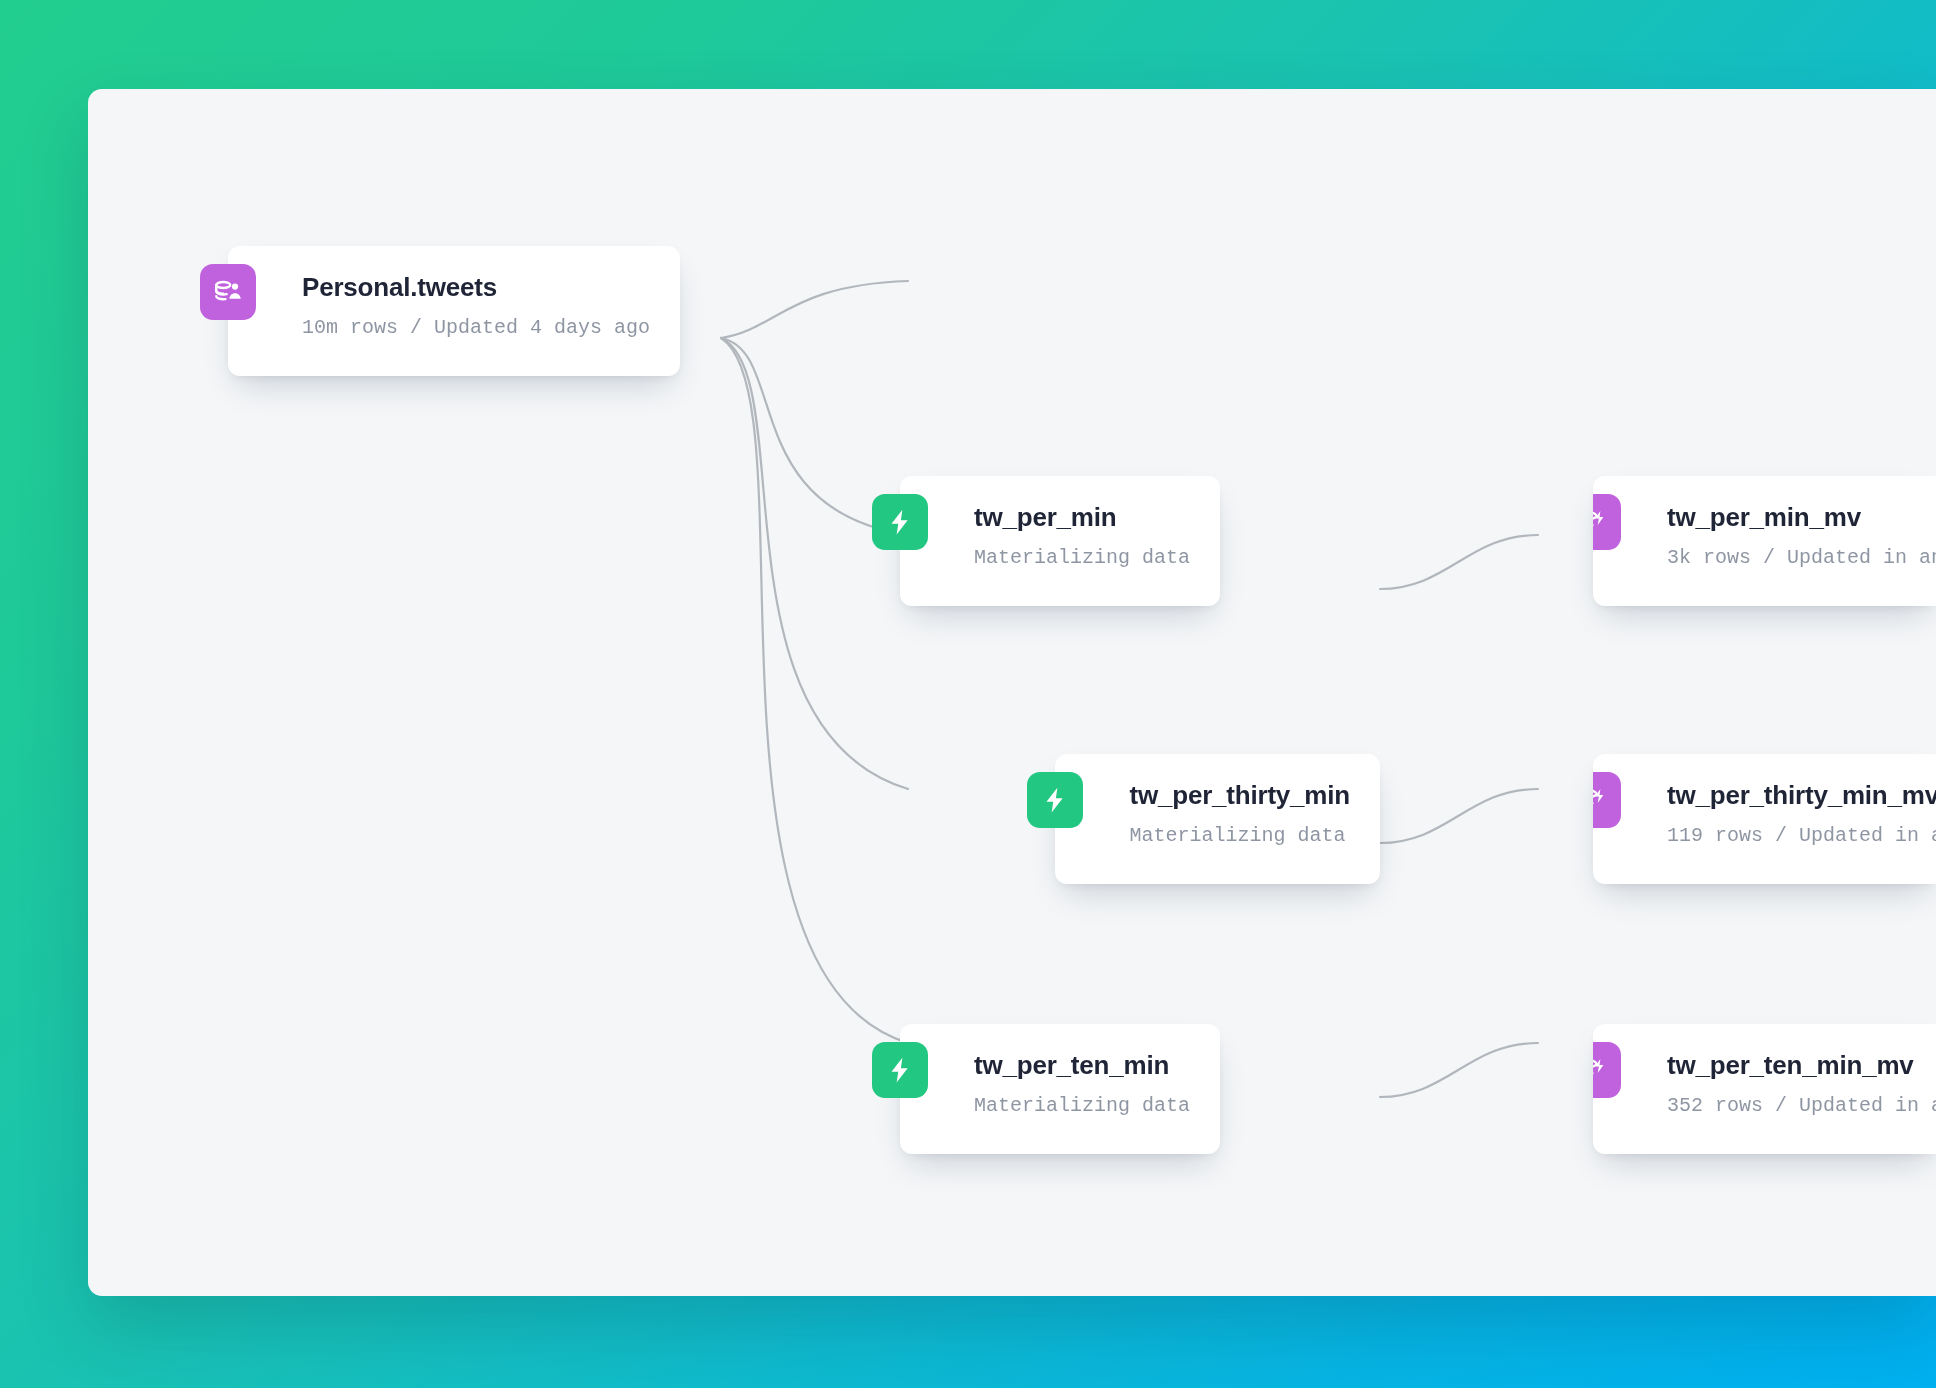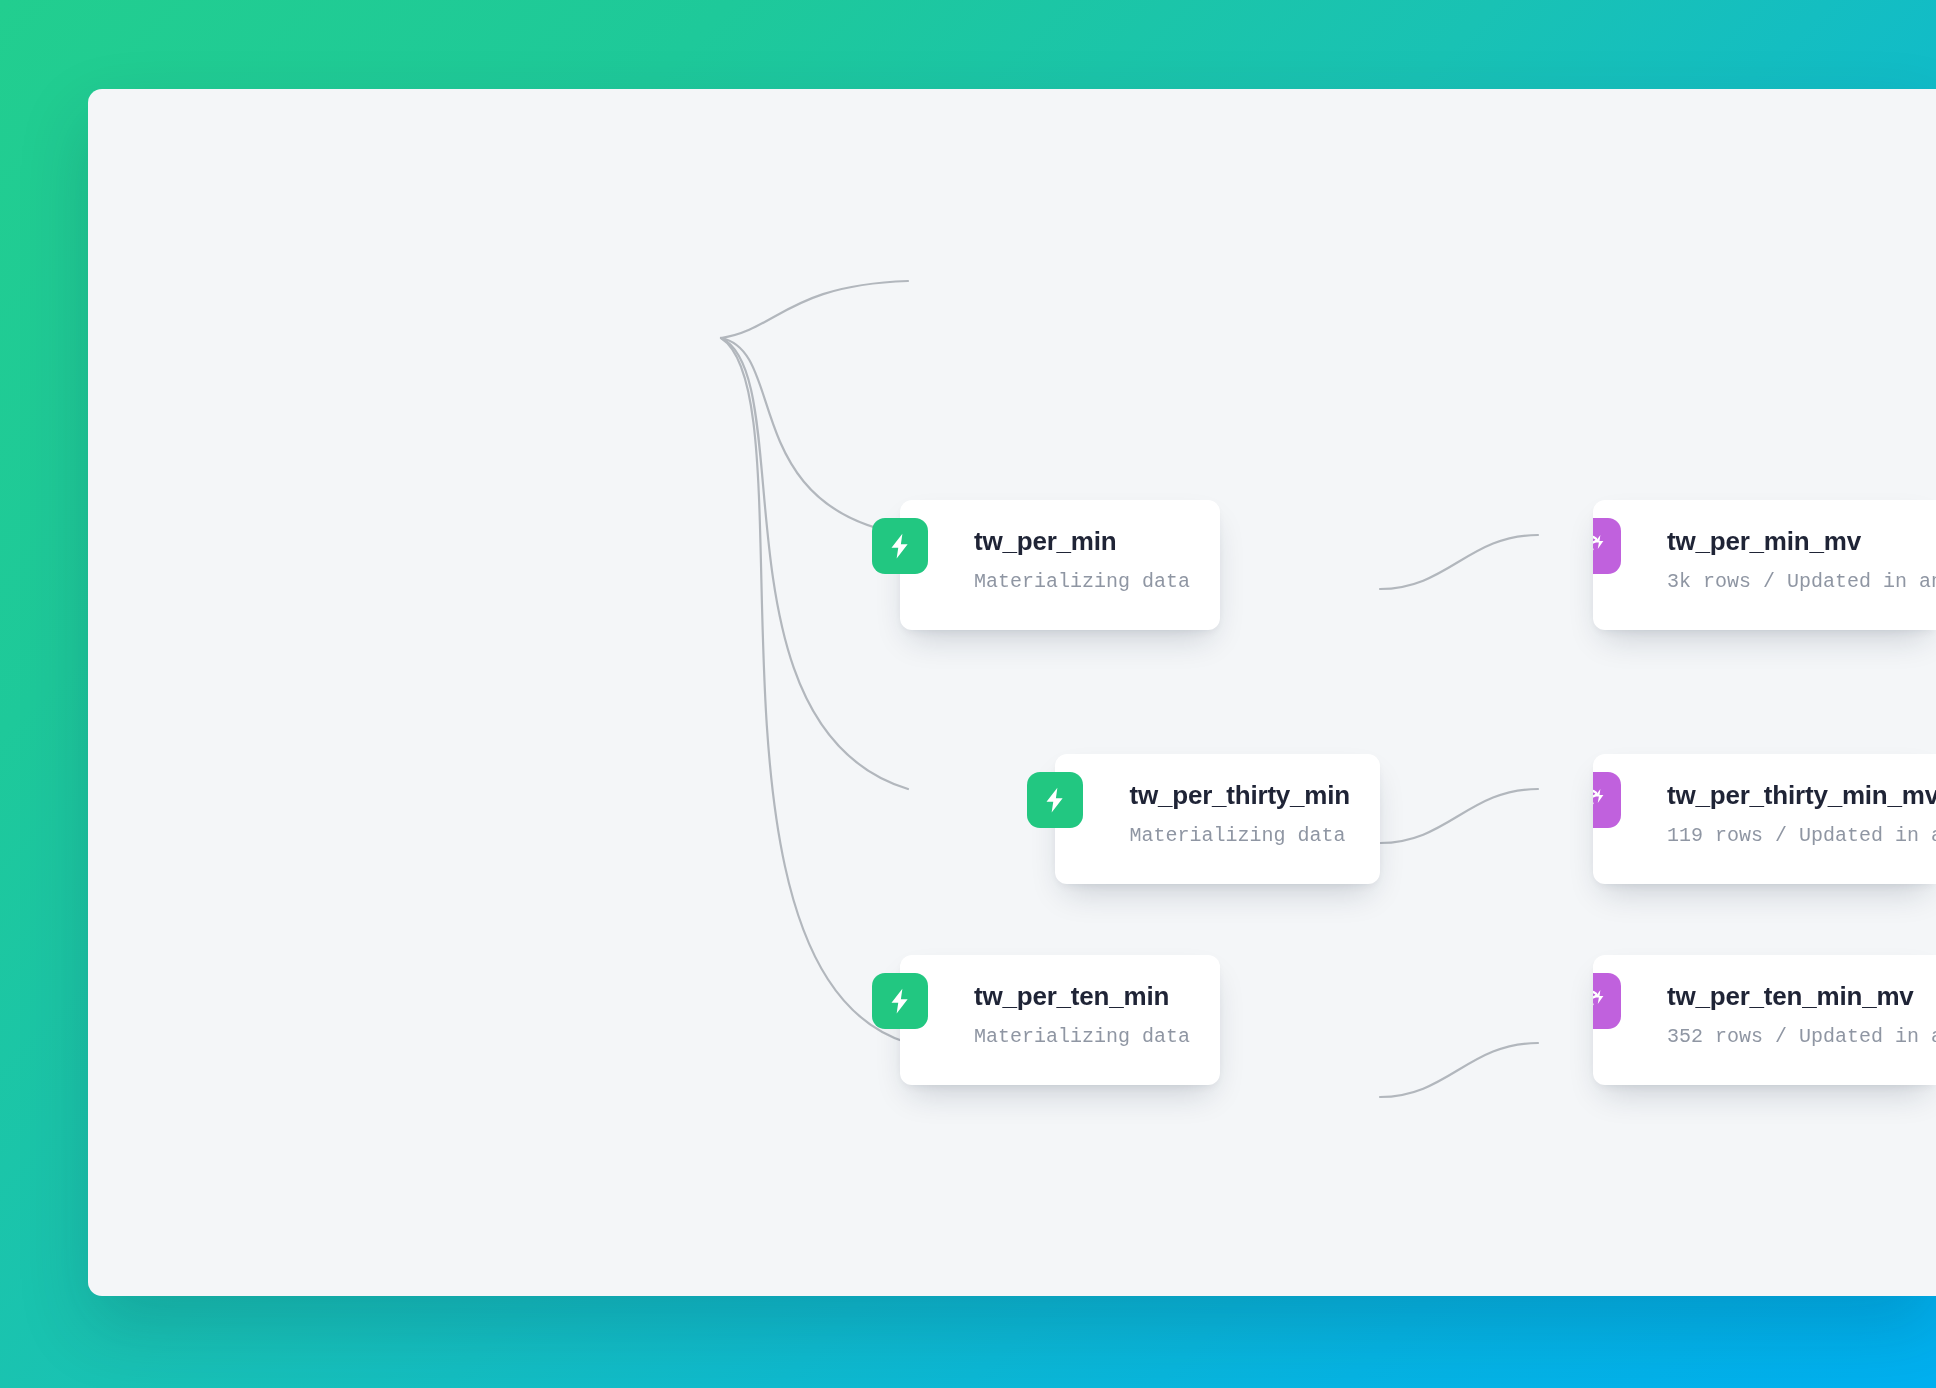--- a/index.html
+++ b/index.html
@@ -99,41 +99,57 @@
 
   
   .col-3 .node-card {
     border-radius: 12px 0 0 12px;
     padding-right: 13px;
     overflow: hidden;
   }
 
   
   .row-0 { top: 157px; }
-  .row-1 { top: 411px; }
+  .row-1 { top: 387px; }
   .row-2 { top: 665px; justify-content: flex-end; }
-  .row-3 { top: 866px; }
+  .row-3 { top: 935px; }
 </style>
 </head>
 <body>
 
 <div id="lineage-panel">
 
   <svg id="connectors" viewBox="0 0 1848 1207" preserveAspectRatio="none">
 
     <path d="M 633 249 C 690 240 700 196 820 192"></path>
     <path d="M 633 249 C 700 262 650 420 820 446"></path>
     <path d="M 633 249 C 712 285 622 640 820 700"></path>
     <path d="M 633 249 C 724 306 596 885 820 954"></path>
 
     <path d="M 1292 500 C 1360 500 1380 446 1450 446"></path>
     <path d="M 1292 754 C 1360 754 1380 700 1450 700"></path>
     <path d="M 1292 1008 C 1360 1008 1380 954 1450 954"></path>
   </svg>
 
+  <div class="node col-1 row-0">
+    <div class="node-card">
+      <div class="node-icon purple">
+        <svg width="30" height="30" viewBox="0 0 24 24" fill="none" stroke="#ffffff" stroke-width="1.9" stroke-linecap="round" stroke-linejoin="round">
+          <ellipse cx="8.2" cy="6.4" rx="5.6" ry="2.4"></ellipse>
+          <path d="M2.6 6.4v5.2c0 1.33 2.51 2.4 5.6 2.4 1.0 0 1.94-.11 2.76-.31"></path>
+          <path d="M2.6 11.0c0 1.33 2.51 2.4 5.6 2.4"></path>
+          <path d="M2.6 15.4c0 1.33 2.51 2.4 5.6 2.4 .62 0 1.22-.04 1.78-.12"></path>
+          <circle cx="17.6" cy="7.6" r="2.5" fill="#ffffff" stroke="none"></circle>
+          <path d="M13.1 17.4c0-2.6 2.0-4.5 4.5-4.5s4.5 1.9 4.5 4.5z" fill="#ffffff" stroke="none"></path>
+        </svg>
+      </div>
+      <div class="node-title">Personal.tweets</div>
+      <div class="node-sub">10m rows / Updated 4 days ago</div>
+    </div>
+  </div>
 
 
   <div class="node col-2 row-1">
     <div class="node-card">
       <div class="node-icon green">
         <svg width="30" height="30" viewBox="0 0 24 24">
           <path d="M13.9 2.2L5.2 13.4h5.4l-1.3 8.6 8.8-11.4h-5.4z" fill="#ffffff"></path>
         </svg>
       </div>
       <div class="node-title">tw_per_min</div>

